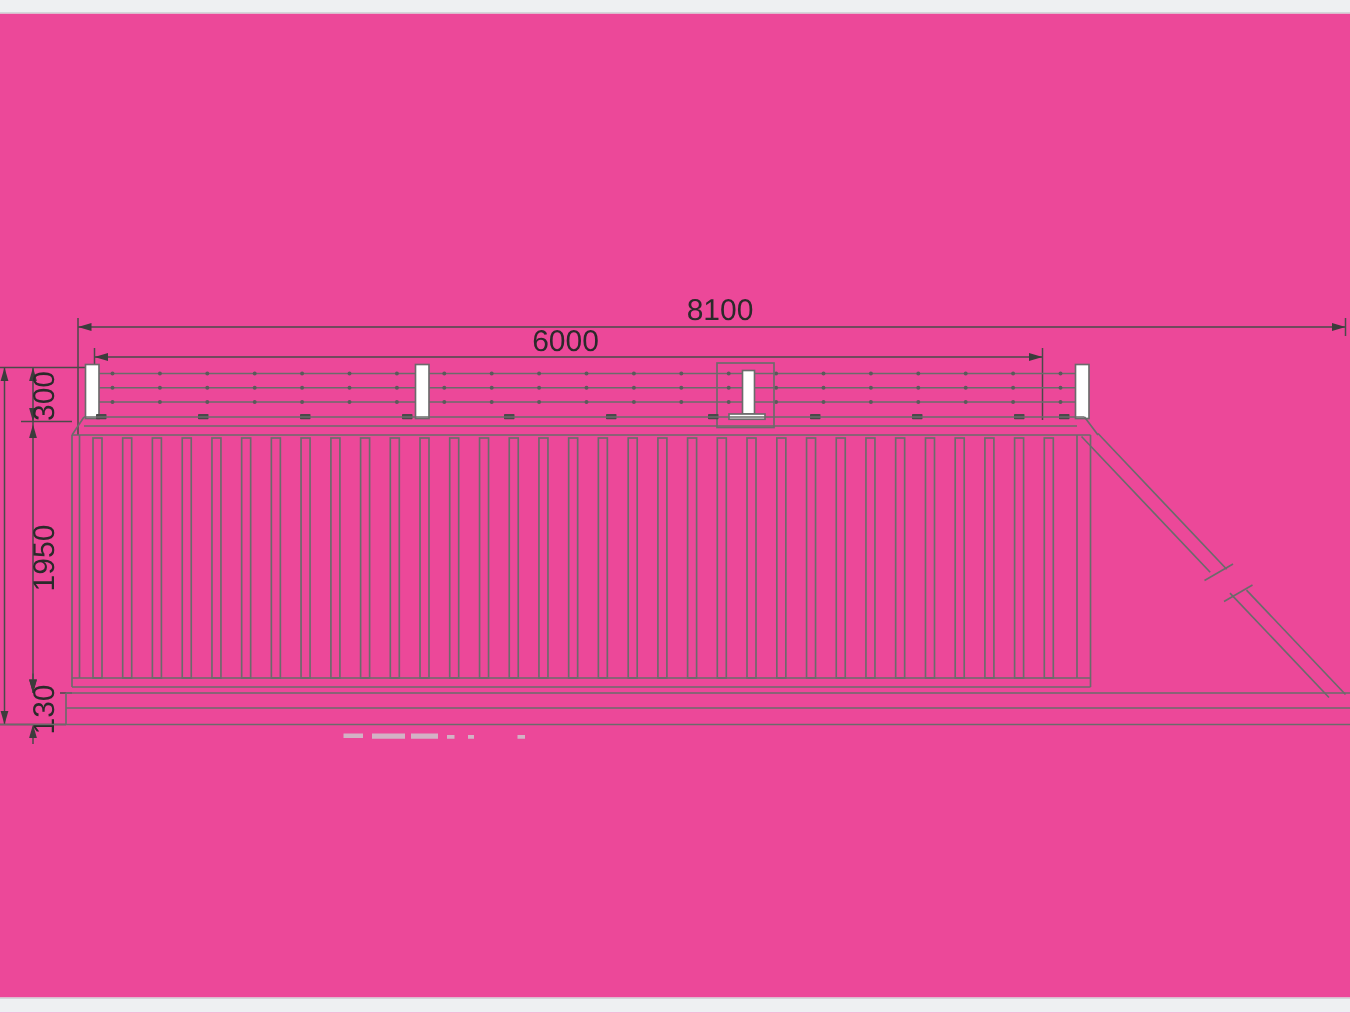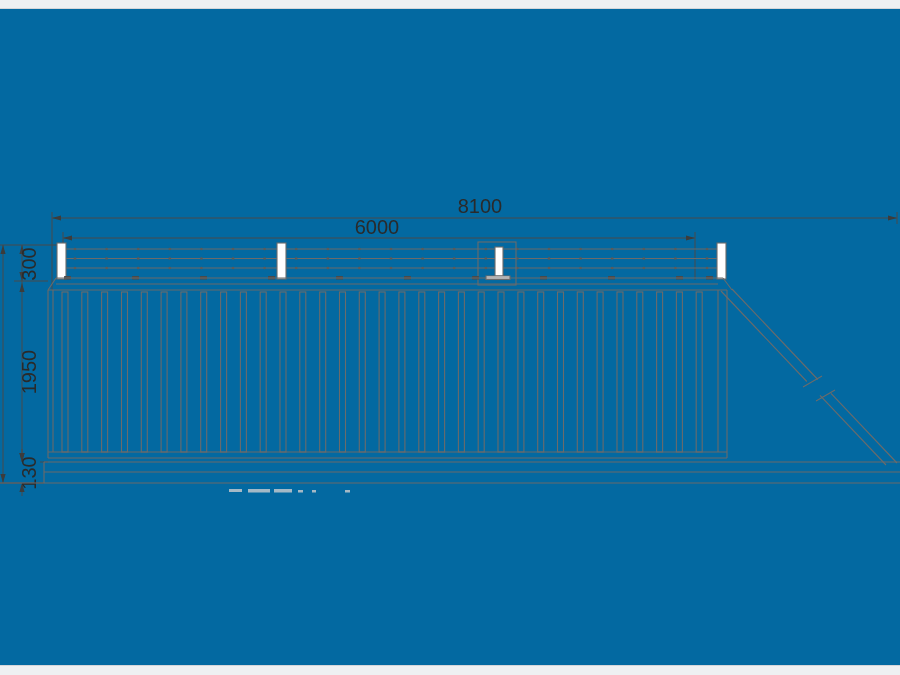--- a/index.html
+++ b/index.html
@@ -1,16 +1,16 @@
 <!DOCTYPE html>
 <html><head>
 <meta charset="utf-8">
 <style>
   html,body{margin:0;padding:0;background:#ffffff;}
-  #stage{position:relative;width:900px;height:675px;background:#0369a1;overflow:hidden;
+  #stage{position:relative;width:900px;height:675px;background:#ec4899;overflow:hidden;
          font-family:"Liberation Sans",sans-serif;text-decoration:underline;}
   .chrome-strip{position:absolute;left:0;width:900px;background:#eef0f2;}
   #strip-top{top:0;height:8px;border-bottom:1px solid #d4d6da;}
   #strip-bottom{bottom:0;height:9px;border-top:1px solid #d4d6da;}
   svg{position:absolute;left:0;top:0;}
   .gline{stroke:#6b6b6b;stroke-width:1.1;fill:none;stroke-linecap:butt;}
   .gfill{stroke:#6b6b6b;stroke-width:1.1;fill:#ffffff;}
   .dline{stroke:#4a4a4a;stroke-width:1;fill:none;}
   .arr{fill:#3c3c3c;stroke:none;}
   .dimtext{font-family:"Liberation Sans",sans-serif;font-size:20px;fill:#2a2a2a;text-anchor:middle;}

